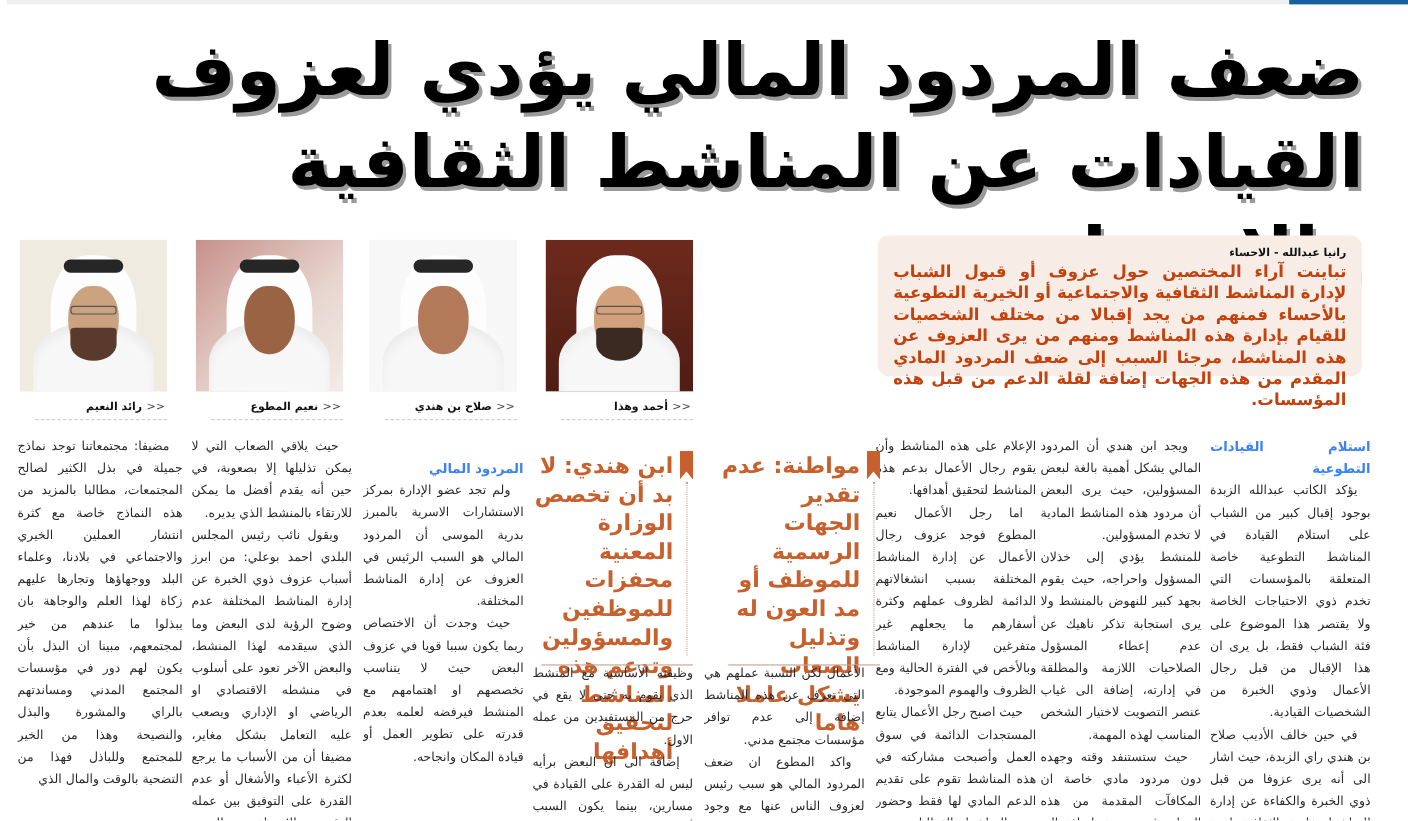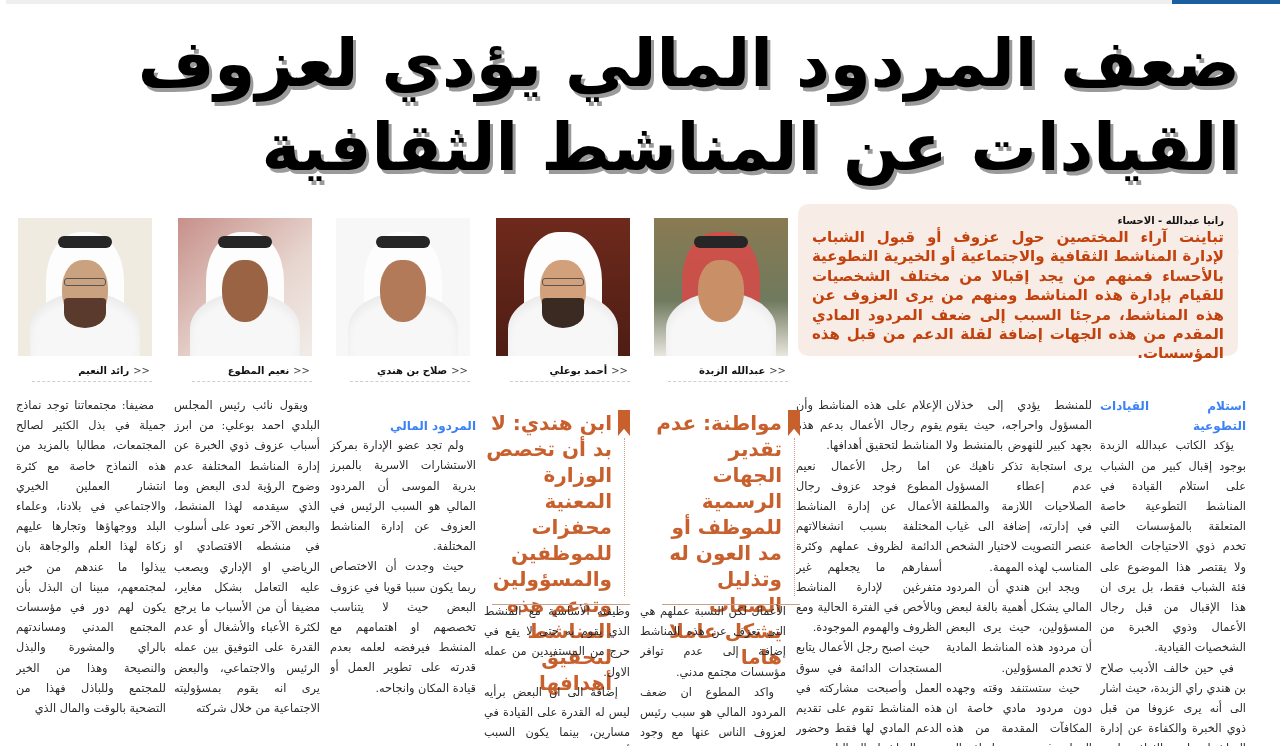--- a/index.html
+++ b/index.html
@@ -11,21 +11,21 @@
 
     .headline {
       position: absolute; top: 22px; right: 40px; width: 1220px;
       text-align: right; font-family: "DejaVu Sans", sans-serif; font-weight: bold;
       font-size: 66px; line-height: 84px; color: #000;
       text-shadow: 3px 4px 0 #9a9a9a;
       letter-spacing: -1px;
     }
 
     .intro-box {
-      position: absolute; top: 204px; right: 42px; width: 440px; height: 152px;
+      position: absolute; top: 214px; right: 42px; width: 440px; height: 128px;
       background: #f8ece6; border-radius: 10px; padding: 10px 14px 8px 14px;
     }
     .byline { font-size: 10px; font-weight: bold; color: #111; text-align: right; line-height: 14px; }
     .intro-text { font-size: 15px; line-height: 19.4px; color: #c2410c; font-weight: bold; text-align: justify; }
 
     .photos { position: absolute; top: 218px; left: 18px; width: 770px; height: 170px; }
     .photo-card { position: absolute; top: 0; width: 120px; }
     .photo {
       width: 134px; height: 138px; position: relative; overflow: hidden;
       background: #f3f3f3;
@@ -74,41 +74,31 @@
 <div class="top-bar"></div>
 
 <h1 class="headline">ضعف المردود المالي يؤدي لعزوف القيادات عن المناشط الثقافية والاجتماعية</h1>
 
 <div class="intro-box">
   <div class="byline">رانيا عبدالله - الاحساء</div>
   <div class="intro-text">تباينت آراء المختصين حول عزوف أو قبول الشباب لإدارة المناشط الثقافية والاجتماعية أو الخيرية التطوعية بالأحساء فمنهم من يجد إقبالا من مختلف الشخصيات للقيام بإدارة هذه المناشط ومنهم من يرى العزوف عن هذه المناشط، مرجئا السبب إلى ضعف المردود المادي المقدم من هذه الجهات إضافة لقلة الدعم من قبل هذه المؤسسات.</div>
 </div>
 
 <div class="photos">
-  <div class="photo-card" style="right:0px;">
-    <div class="photo">
-      <div class="bg" style="background:linear-gradient(180deg,#8a7a52 0%,#6f7a5e 60%,#e9e6df 100%);"></div>
-      <div class="ghutra" style="background:#d84a48;opacity:.85;"></div>
-      <div class="thobe"></div>
-      <div class="face"></div>
-      <div class="agal"></div>
-    </div>
-    <div class="caption"><span class="chev">&lt;&lt;</span><span>عبدالله الزبدة</span></div>
-  </div>
 
   <div class="photo-card" style="right:158px;">
     <div class="photo">
       <div class="bg" style="background:linear-gradient(180deg,#6e2a1c 0%,#4e1d14 100%);"></div>
       <div class="ghutra"></div>
       <div class="thobe"></div>
       <div class="face" style="background:#d2a07a;"></div>
       <div class="beard"></div>
       <div class="glasses"></div>
     </div>
-    <div class="caption"><span class="chev">&lt;&lt;</span><span>أحمد بوعلي</span></div>
+    <div class="caption"><span class="chev">&lt;&lt;</span><span>أحمد وهذا</span></div>
   </div>
 
   <div class="photo-card" style="right:318px;">
     <div class="photo">
       <div class="bg" style="background:#f7f7f7;"></div>
       <div class="ghutra"></div>
       <div class="thobe"></div>
       <div class="face" style="background:#b27a58;"></div>
       <div class="agal"></div>
     </div>
@@ -140,22 +130,22 @@
   </div>
 </div>
 
 <div class="col" style="right:34px;">
   <div class="subhead">استلام القيادات التطوعية</div>
   <p>يؤكد الكاتب عبدالله الزبدة بوجود إقبال كبير من الشباب على استلام القيادة في المناشط التطوعية خاصة المتعلقة بالمؤسسات التي تخدم ذوي الاحتياجات الخاصة ولا يقتصر هذا الموضوع على فئة الشباب فقط، بل يرى ان هذا الإقبال من قبل رجال الأعمال وذوي الخبرة من الشخصيات القيادية.</p>
   <p>في حين خالف الأديب صلاح بن هندي راي الزبدة، حيث اشار الى أنه يرى عزوفا من قبل ذوي الخبرة والكفاءة عن إدارة المناشط خاصة الثقافية لعدة أسباب منها عدم وجود ميزانية</p>
 </div>
 
 <div class="col" style="right:188px;">
+  <p>ويجد ابن هندي أن المردود المالي يشكل أهمية بالغة لبعض المسؤولين، حيث يرى البعض أن مردود هذه المناشط المادية لا تخدم المسؤولين.</p>
   <p style="text-indent:0">للمنشط يؤدي إلى خذلان المسؤول واحراجه، حيث يقوم بجهد كبير للنهوض بالمنشط ولا يرى استجابة تذكر ناهيك عن عدم إعطاء المسؤول الصلاحيات اللازمة والمطلقة في إدارته، إضافة الى غياب عنصر التصويت لاختيار الشخص المناسب لهذه المهمة.</p>
-  <p>ويجد ابن هندي أن المردود المالي يشكل أهمية بالغة لبعض المسؤولين، حيث يرى البعض أن مردود هذه المناشط المادية لا تخدم المسؤولين.</p>
   <p>حيث ستستنفد وقته وجهده دون مردود مادي خاصة ان المكافآت المقدمة من هذه الجهات غير مجزية، إضافة الى عدم تعاطي جهات</p>
 </div>
 
 <div class="col" style="right:338px;">
   <p style="text-indent:0">الإعلام على هذه المناشط وأن يقوم رجال الأعمال بدعم هذه المناشط لتحقيق أهدافها.</p>
   <p>اما رجل الأعمال نعيم المطوع فوجد عزوف رجال الأعمال عن إدارة المناشط المختلفة بسبب انشغالاتهم الدائمة لظروف عملهم وكثرة أسفارهم ما يجعلهم غير متفرغين لإدارة المناشط وبالأخص في الفترة الحالية ومع الظروف والهموم الموجودة.</p>
   <p>حيث اصبح رجل الأعمال يتابع المستجدات الدائمة في سوق العمل وأصبحت مشاركته في هذه المناشط تقوم على تقديم الدعم المادي لها فقط وحضور بعض المناشط والفعاليات من</p>
 </div>
 
 <div class="pull" style="right:480px;">
@@ -182,18 +172,19 @@
 
 <div class="col" style="right:804px;">
   <div class="spacer"></div>
   <div class="subhead">المردود المالي</div>
   <p>ولم تجد عضو الإدارة بمركز الاستشارات الاسرية بالمبرز بدرية الموسى أن المردود المالي هو السبب الرئيس في العزوف عن إدارة المناشط المختلفة.</p>
   <p>حيث وجدت أن الاختصاص ربما يكون سببا قويا في عزوف البعض حيث لا يتناسب تخصصهم او اهتمامهم مع المنشط فيرفضه لعلمه بعدم قدرته على تطوير العمل أو قيادة المكان وانجاحه.</p>
 
 </div>
 
 <div class="col" style="right:960px;">
+  <p>حيث يلاقي الصعاب التي لا يمكن تذليلها إلا بصعوبة، في حين أنه يقدم أفضل ما يمكن للارتقاء بالمنشط الذي يديره.</p>
   <p>ويقول نائب رئيس المجلس البلدي احمد بوعلي: من ابرز أسباب عزوف ذوي الخبرة عن إدارة المناشط المختلفة عدم وضوح الرؤية لدى البعض وما الذي سيقدمه لهذا المنشط، والبعض الآخر تعود على أسلوب في منشطه الاقتصادي او الرياضي او الإداري ويصعب عليه التعامل بشكل مغاير، مضيفا أن من الأسباب ما يرجع لكثرة الأعباء والأشغال أو عدم القدرة على التوفيق بين عمله الرئيس والاجتماعي، والبعض يرى انه يقوم بمسؤوليته الاجتماعية من خلال شركته</p>
 </div>
 
 <div class="col" style="right:1114px; width:150px;">
   <p>مضيفا: مجتمعاتنا توجد نماذج جميلة في بذل الكثير لصالح المجتمعات، مطالبا بالمزيد من هذه النماذج خاصة مع كثرة انتشار العملين الخيري والاجتماعي في بلادنا، وعلماء البلد ووجهاؤها وتجارها عليهم زكاة لهذا العلم والوجاهة بان يبذلوا ما عندهم من خير لمجتمعهم، مبينا ان البذل بأن يكون لهم دور في مؤسسات المجتمع المدني ومساندتهم بالراي والمشورة والبذل والنصيحة وهذا من الخير للمجتمع وللباذل فهذا من التضحية بالوقت والمال الذي</p>
 </div>
 
 </body></html>

